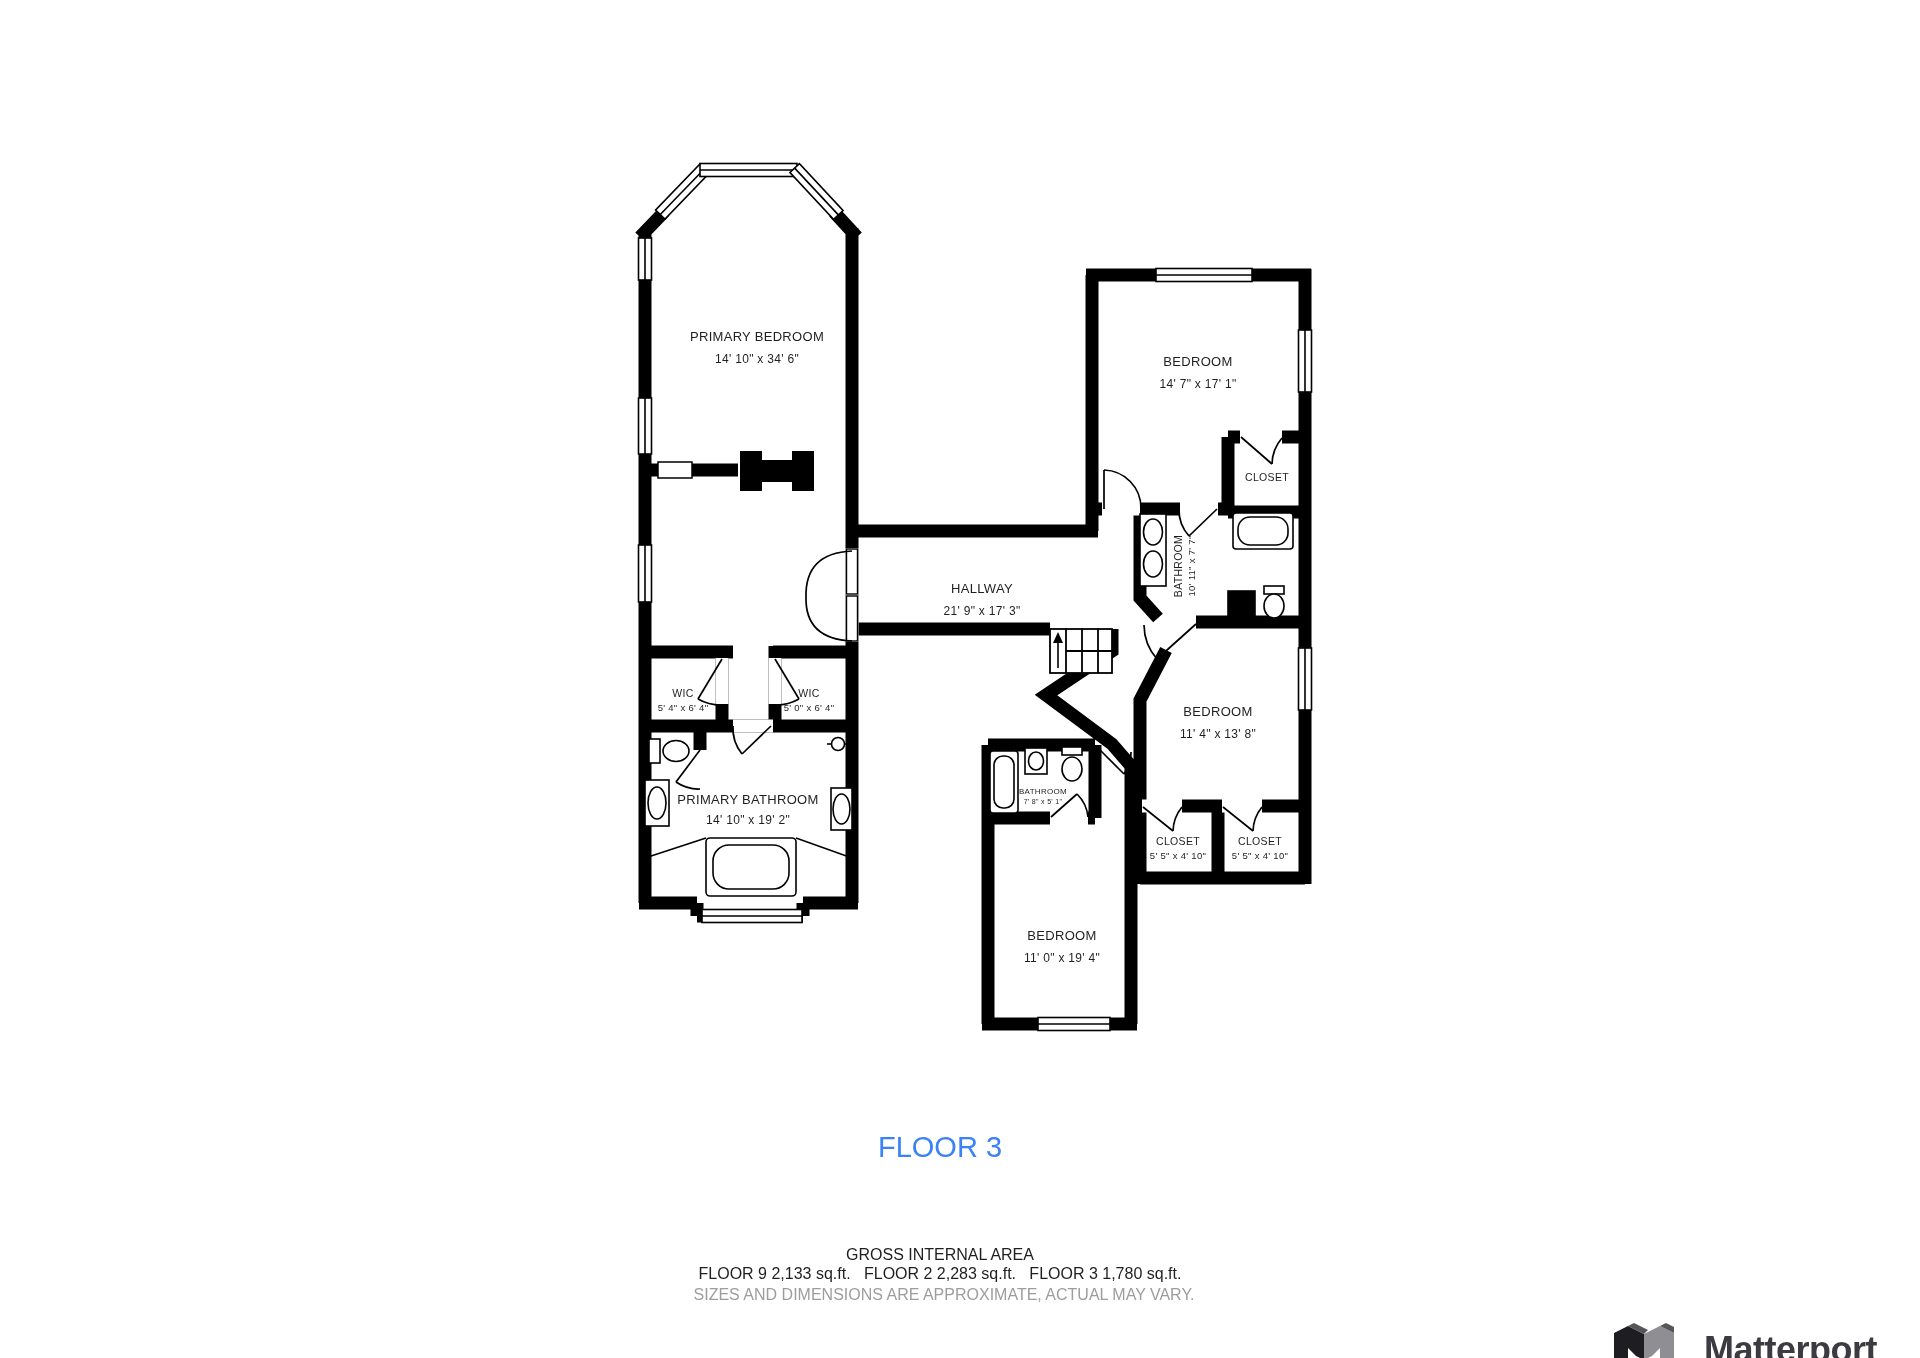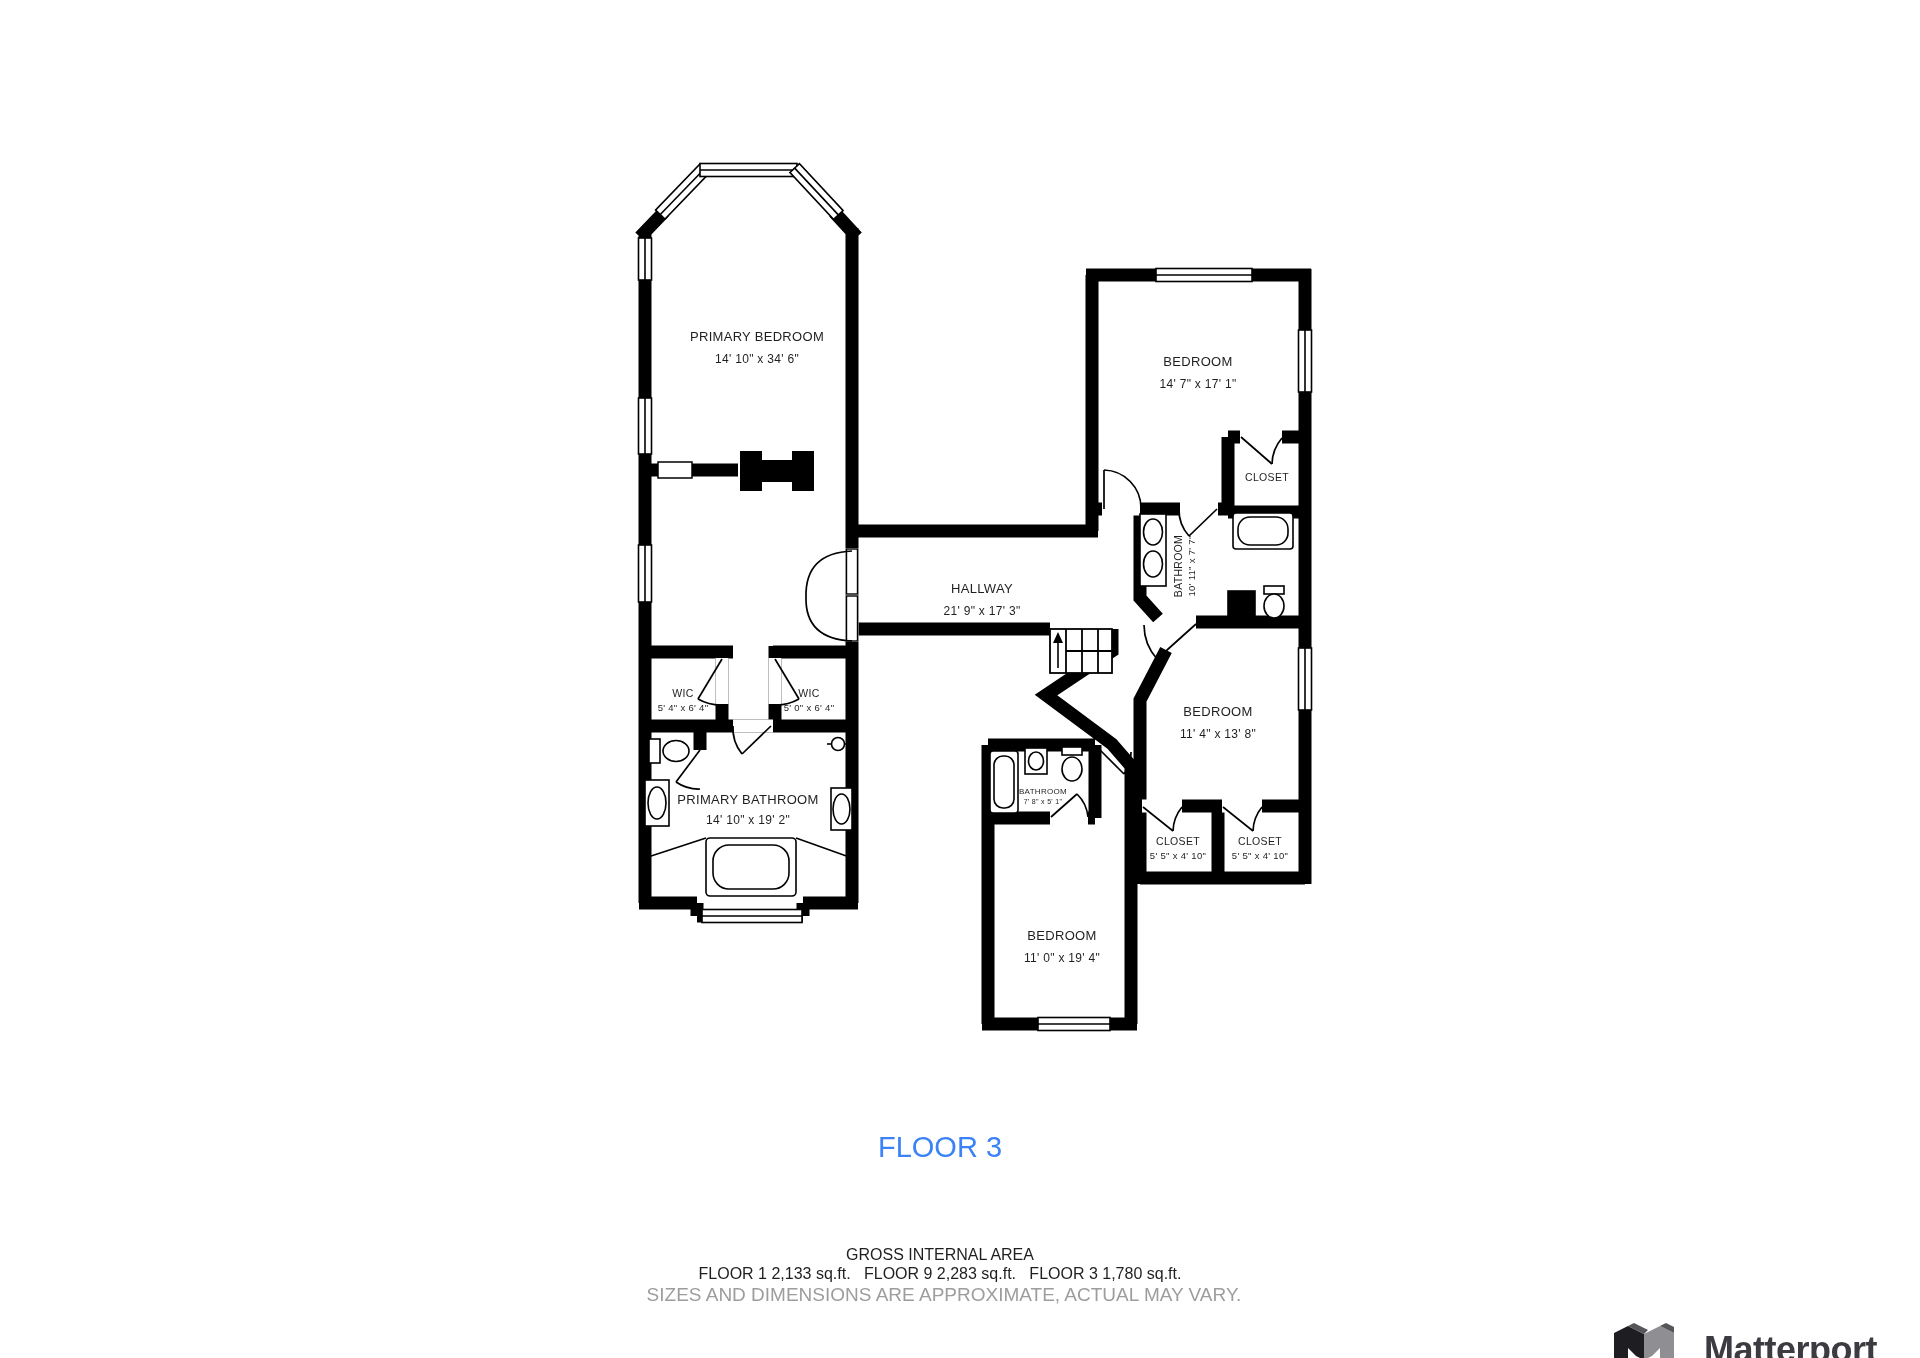--- a/index.html
+++ b/index.html
@@ -12,21 +12,21 @@
   .room-name{font-size:13px;}
   .room-dims{font-size:12px;}
   .room-name-sm{font-size:10.5px;}
   .room-dims-sm{font-size:9.5px;}
   .room-name-xs{font-size:8px;}
   .room-dims-xs{font-size:7px;}
   .footer-wrap{position:absolute;left:0;width:1880px;text-align:center;color:#1f1f1f;}
   .floor-title{top:1131px;font-size:29px;position:absolute;width:1880px;text-align:center;color:#3b82f6;}
   .area-block{top:1246px;position:absolute;}
   .area-block div{line-height:18.5px;font-size:16px;white-space:pre;}
-  .area-block .disclaimer{color:#9d9d9d;font-size:19px;margin-top:3px;padding-left:8px;}
+  .area-block .disclaimer{color:#9d9d9d;font-size:16px;margin-top:3px;padding-left:8px;}
   .brand{position:absolute;left:1612px;top:1318px;display:flex;align-items:center;gap:28px;text-align:center;}
   .brand-text{font-size:36px;font-weight:bold;color:#3b3b41;letter-spacing:-0.5px;}
 </style>
 </head>
 <body>
 
 <div class="canvas">
 
   <svg class="plan-svg" width="1920" height="1358" viewBox="0 0 1920 1358">
 
@@ -254,21 +254,21 @@
 
       <text class="room-name" x="1062" y="940">BEDROOM</text>
       <text class="room-dims" x="1062" y="962">11' 0" x 19' 4"</text>
     </g>
   </svg>
 
   <div class="floor-title">FLOOR 3</div>
 
   <div class="footer-wrap area-block">
     <div>GROSS INTERNAL AREA</div>
-    <div>FLOOR 1 2,133 sq.ft.   FLOOR 9 2,283 sq.ft.   FLOOR 3 1,780 sq.ft.</div>
+    <div>FLOOR 9 2,133 sq.ft.   FLOOR 2 2,283 sq.ft.   FLOOR 3 1,780 sq.ft.</div>
     <div class="disclaimer">SIZES AND DIMENSIONS ARE APPROXIMATE, ACTUAL MAY VARY.</div>
   </div>
 
   <div class="brand">
     <svg width="64" height="64" viewBox="0 0 64 64">
       <polygon points="2,15 16,8 16,62 2,55" fill="#1e1e22"></polygon>
       <polygon points="16,8 32,16 32,42 24,38 16,30" fill="#1e1e22"></polygon>
       <polygon points="48,8 32,16 32,42 40,38 48,30" fill="#8e8e93"></polygon>
       <polygon points="48,8 62,15 62,55 48,62" fill="#8e8e93"></polygon>
       <polygon points="16,8 22,5 36,12 32,16" fill="#55555a"></polygon>

